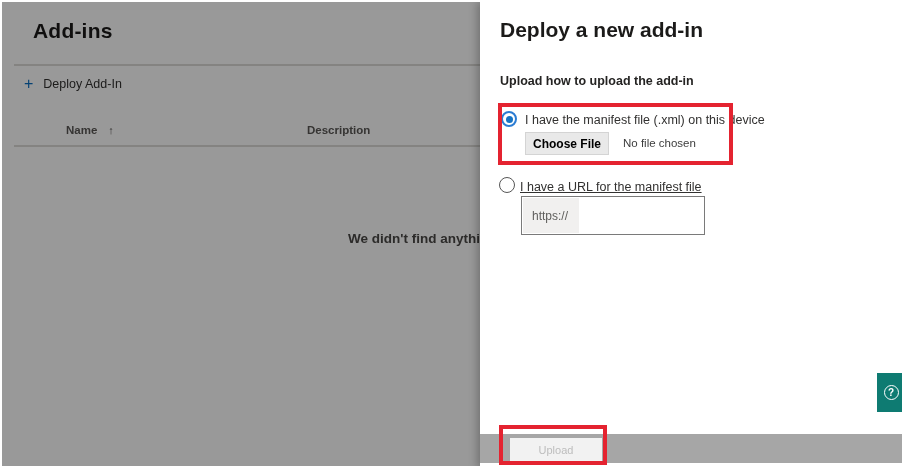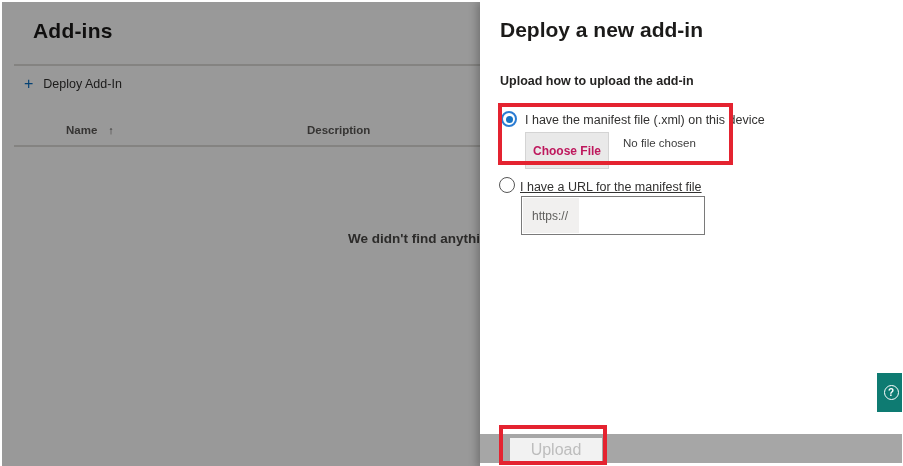--- a/index.html
+++ b/index.html
@@ -32,30 +32,30 @@
   .radio { position:absolute; width:16px; height:16px; border-radius:50%; background:#fff; cursor:pointer; }
   .radio.selected { border:2px solid #2b7cd3; }
   .radio.selected::after { content:""; position:absolute; inset:2.5px; border-radius:50%; background:#1673c4; }
   .radio.unselected { border:1.5px solid #565656; }
   .radio1 { left:21px; top:109px; }
   .radio2 { left:19px; top:175px; }
   .radio-label { position:absolute; font-size:12.5px; color:#323130; line-height:16px; white-space:nowrap; cursor:pointer; }
   .label1 { left:44px; top:109px; }
   .label2 { left:39px; top:176px;text-decoration:underline; }
 
-  .choose-file-btn { position:absolute; left:45px; top:130px; width:84px; height:37px; background:#e9e9e9; border:1px solid #d4d4d4; font-size:12px; font-weight:700; color:#be185d; display:flex; align-items:center; justify-content:center; cursor:pointer; font-family:inherit; }
+  .choose-file-btn { position:absolute; left:45px; top:130px; width:84px; height:23px; background:#e9e9e9; border:1px solid #d4d4d4; font-size:12px; font-weight:700; color:#000000; display:flex; align-items:center; justify-content:center; cursor:pointer; font-family:inherit; }
   .file-status { position:absolute; left:142px; top:134px; font-size:11.5px; color:#3d3d3d; }
 
   .url-input-wrap { position:absolute; left:41px; top:194px; width:184px; height:39px; border:1px solid #7a7a7a; background:#fff; display:flex; align-items:stretch; }
   .url-prefix { width:56px; background:#f1f0ef; color:#5f5e5c; font-size:12px; display:flex; align-items:center; padding-left:9px; }
   .url-input { flex:1; border:none; outline:none; font-size:12px; font-family:inherit; padding:0 4px; color:#323130; min-width:0; }
 
   
   .footer-bar { position:absolute; left:0; top:432px; width:425px; height:29px; background:#a6a6a6; }
-  .btn { position:absolute; top:436px; height:23px; border:none; font-family:inherit; font-size:16px; display:flex; align-items:center; justify-content:center; cursor:pointer; }
+  .btn { position:absolute; top:436px; height:23px; border:none; font-family:inherit; font-size:11px; display:flex; align-items:center; justify-content:center; cursor:pointer; }
   .upload-btn { left:30px; width:92px; background:#f2f2f2; color:#bdbdbd; }
   .cancel-btn { left:138px; width:86px; background:#f2f2f2; color:#2b2b2b; }
 
   
   .red-box { position:absolute; border:4px solid #e42330; z-index:4; pointer-events:none; }
   .red-box1 { left:496px; top:101px; width:235px; height:62px; }
   .red-box2 { left:497px; top:423px; width:108px; height:40px; }
 
   
   .help-btn { position:absolute; left:875px; top:371px; width:28px; height:39px; background:#0e7b72; z-index:4; display:flex; align-items:center; justify-content:center; cursor:pointer; }

